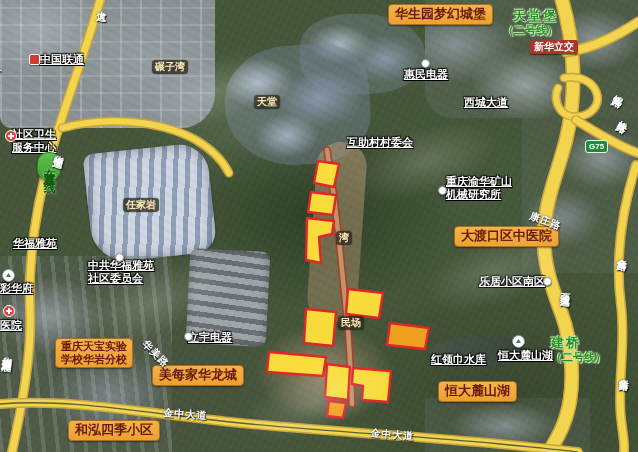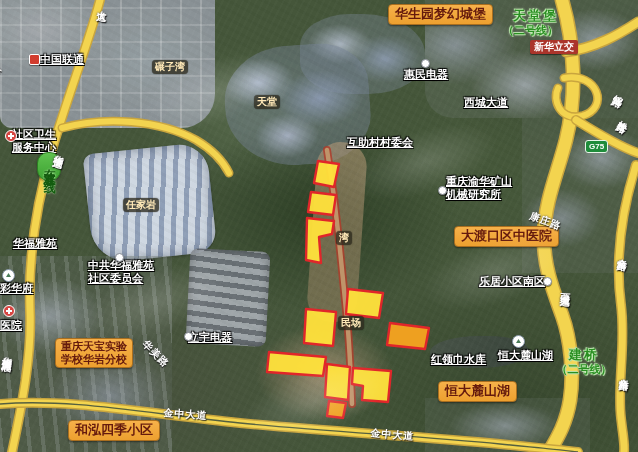--- a/index.html
+++ b/index.html
@@ -149,20 +149,21 @@
       <polygon points="269,352 326,357 323,376 267,372" fill="#ffe13b" fill-opacity="0.96" stroke="#e0262a" stroke-width="2.4" stroke-linejoin="round"></polygon>
       <polygon points="327,364 350,367 348,400 325,397" fill="#ffe13b" fill-opacity="0.96" stroke="#e0262a" stroke-width="2.4" stroke-linejoin="round"></polygon>
       <polygon points="353,368 391,371 388,402 362,400 363,386 352,384" fill="#ffe13b" fill-opacity="0.96" stroke="#e0262a" stroke-width="2.4" stroke-linejoin="round"></polygon>
       <polygon points="390,323 429,328 425,349 387,345" fill="#f6a31f" fill-opacity="0.96" stroke="#e0262a" stroke-width="2.4" stroke-linejoin="round"></polygon>
       <polygon points="329,401 346,403 343,418 327,416" fill="#f6a31f" fill-opacity="0.96" stroke="#e0262a" stroke-width="2.4" stroke-linejoin="round"></polygon>
     </svg>
 
   <div id="labels">
       <div class="label lbl-yellow" style="left: 388px; top: 4px;">华生园梦幻城堡</div>
       <div class="label lbl-yellow" style="left: 454px; top: 226px;">大渡口区中医院</div>
+      <div class="label lbl-yellow" style="left: 152px; top: 365px;">美每家华龙城</div>
       <div class="label lbl-yellow multi" style="left: 55px; top: 338px;">
         <span class="l2">重庆天宝实验</span>
         <span class="l2">学校华岩分校</span>
       </div>
       <div class="label lbl-yellow" style="left: 68px; top: 420px;">和泓四季小区</div>
       <div class="label lbl-yellow" style="left: 438px; top: 381px;">恒大麓山湖</div>
       <div class="label lbl-white" style="left: 40px; top: 53px;">中国联通</div>
       <div class="label lbl-white" style="left: 404px; top: 68px;">惠民电器</div>
       <div class="label lbl-white" style="left: 464px; top: 96px;">西城大道</div>
       <div class="label lbl-white" style="left: 347px; top: 136px;">互助村村委会</div>
@@ -188,21 +189,21 @@
       <div class="label lbl-dark" style="left: 152px; top: 60px;">碾子湾</div>
       <div class="label lbl-dark" style="left: 254px; top: 95px;">天堂</div>
       <div class="label lbl-dark" style="left: 123px; top: 198px;">任家岩</div>
       <div class="label lbl-dark" style="left: 336px; top: 231px;">湾</div>
       <div class="label lbl-dark" style="left: 338px; top: 316px;">民场</div>
       <div class="label lbl-red" style="left: 498px; top: 40px;">新华立交</div>
       <div class="label lbl-green" style="left: 490px; top: 9px; width: 68px; text-align: right; white-space: normal;">
         <span class="l2">天堂堡</span>
         <span class="l2">（二号线）</span>
       </div>
-      <div class="label lbl-green" style="left: 551px; top: 348px; width: 66px; text-align: center; white-space: normal;">
+      <div class="label lbl-green" style="left: 551px; top: 336px; width: 66px; text-align: left; white-space: normal;">
         <span class="l2">建桥</span>
         <span class="l2">（二号线）</span>
       </div>
       <div class="label lbl-greenbanner" style="left: 37px; top: 152px;">在建五号线</div>
       <div class="label lbl-road vert" style="left: 3px; top: 348px; transform: rotate(8deg);">华福大道北段</div>
       <div class="label lbl-road vert" style="left: 56px; top: 146px; transform: rotate(14deg);">华福大道</div>
       <div class="label lbl-road vert" style="left: 97px; top: 2px; transform: rotate(6deg);">大道</div>
       <div class="label lbl-road vert" style="left: 0px; top: 56px; transform: rotate(40deg);">庆路</div>
       <div class="label lbl-road" style="left: 532px; top: 210px; transform: rotate(20deg);">康庄路</div>
       <div class="label lbl-road" style="left: 148px; top: 338px; transform: rotate(45deg);">华美路</div>

